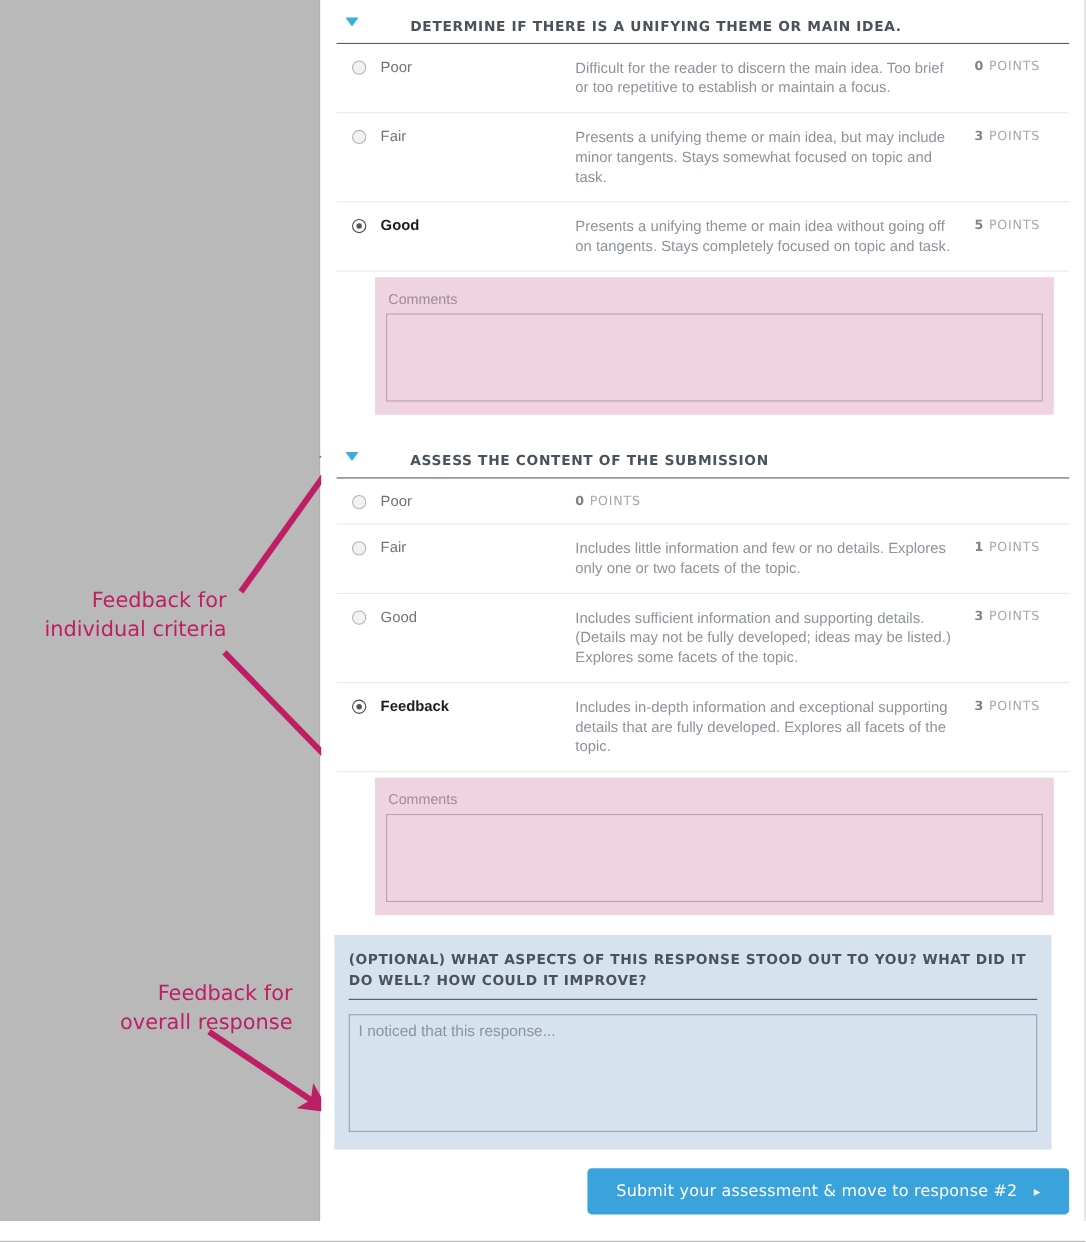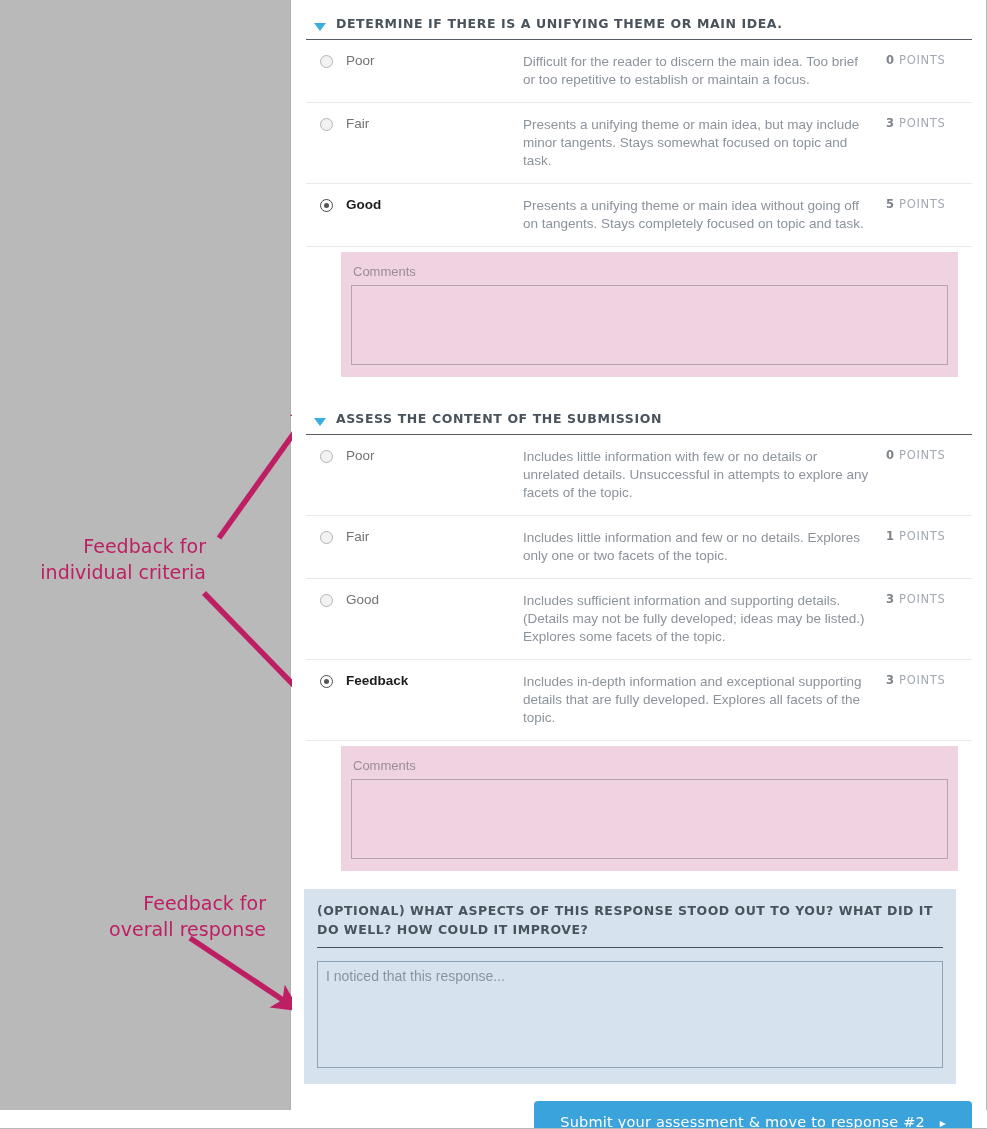--- a/index.html
+++ b/index.html
@@ -44,24 +44,25 @@
     left: 292px; top: 0;
     width: 695px; height: 1110px;
     background: #ffffff;
     border-right: 1px solid #b8b8b8;
   }
 
   
   .criterion { padding: 0 14px; }
   .crit-head {
     display: flex;
-    align-items: flex-end;
+    align-items: flex-start;
     padding: 16px 0 8px 8px;
     border-bottom: 1px solid #555c64;
     margin-bottom: 0;
+    gap: 37px;
   }
   .tri {
     width: 0; height: 0;
     border-left: 6px solid transparent;
     border-right: 6px solid transparent;
     border-top: 8px solid #3BAEDC;
     margin-right: 10px;
     flex: 0 0 auto;
   }
   .crit-title {
@@ -267,21 +268,20 @@
 
     <div class="criterion">
       <div class="crit-head">
         <span class="tri"></span>
         <span class="crit-title">Assess the content of the submission</span>
       </div>
 
       <div class="option">
         <span class="radio"></span>
         <span class="opt-label">Poor</span>
-        <span class="opt-desc">Includes little information with few or no details or unrelated details. Unsuccessful in attempts to explore any facets of the topic.</span>
         <span class="opt-points"><b>0</b> <span>POINTS</span></span>
       </div>
 
       <div class="option">
         <span class="radio"></span>
         <span class="opt-label">Fair</span>
         <span class="opt-desc">Includes little information and few or no details. Explores only one or two facets of the topic.</span>
         <span class="opt-points"><b>1</b> <span>POINTS</span></span>
       </div>
 

